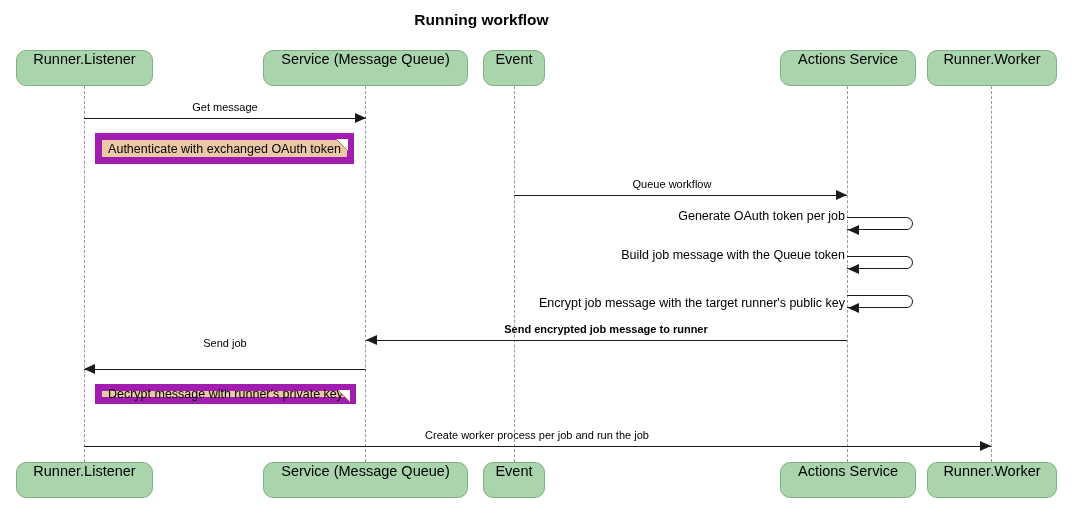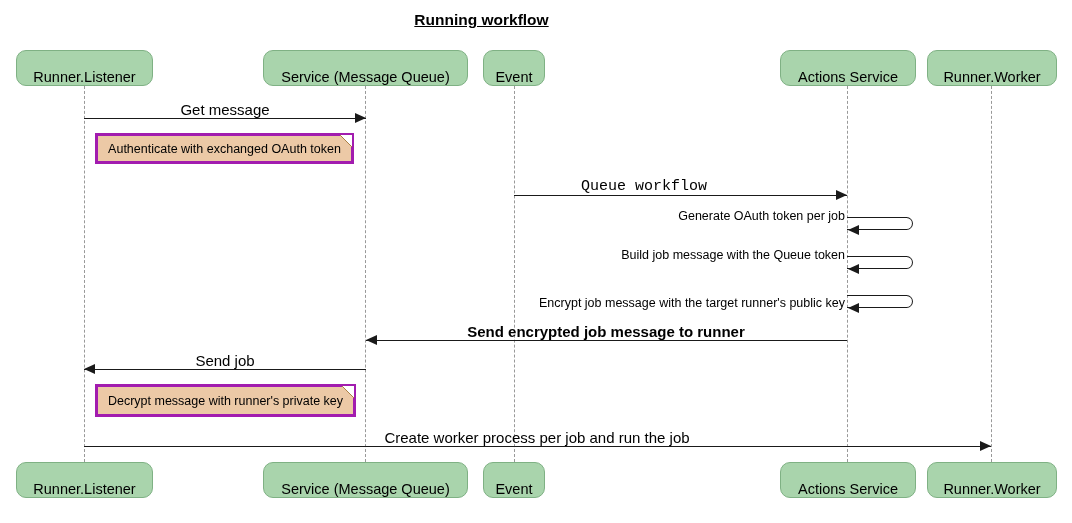--- a/index.html
+++ b/index.html
@@ -11,49 +11,48 @@
     font-family: "Liberation Sans", sans-serif;
     color: #000000;
     overflow: hidden;
   }
   .title {
     position: absolute;
     left: 0; top: 11px; width: 963px;
     text-align: center;
     font-size: 15.5px;
     font-weight: bold;
-    text-decoration: underline;
   }
   .lifeline {
     position: absolute;
     top: 86px;
     height: 376px;
     width: 0;
     border-left: 1px dashed #999999;
   }
   .actor {
     position: absolute;
     height: 36px;
     background: #A9D4AC;
     border: 1px solid #7FB184;
     border-radius: 10px;
     display: flex;
-    align-items: flex-end;
+    align-items: flex-start;
     justify-content: center;
     font-size: 14.5px;
     box-sizing: border-box;
   }
   .msg-line {
     position: absolute;
     height: 0;
     border-top: 1.2px solid #1a1a1a;
   }
   .msg-label {
     position: absolute;
-    font-size: 15px;
+    font-size: 11px;
     white-space: nowrap;
     transform: translateX(-50%);
   }
   .loop-label {
     position: absolute;
     font-size: 12.5px;
     white-space: nowrap;
     text-align: right;
   }
   .arrow-r {
@@ -76,21 +75,21 @@
     width: 66px;
     height: 13px;
     border: 1.5px solid #1a1a1a;
     border-left: none;
     border-radius: 0 9px 9px 0;
     box-sizing: border-box;
   }
   .note {
     position: absolute;
     background: #ECC9A6;
-    border: 3px solid #a21caf;
+    border: 7px solid #a21caf;
     display: flex;
     align-items: center;
     justify-content: center;
     font-size: 12.5px;
     box-sizing: border-box;
   }
   .note-fold {
     position: absolute;
     top: -1px;
     right: -1px;
@@ -130,45 +129,45 @@
   <div class="arrow-r" style="left:355px; top:113px;"></div>
 
   <div class="note" style="left:95px; top:133px; width:259px; height:31px;">
     <svg class="note-fold" width="12" height="12">
       <polygon points="0,0 12,0 12,12" fill="#ffffff"></polygon>
       <line x1="0" y1="0" x2="12" y2="12" stroke="#AA8044" stroke-width="1"></line>
     </svg>
     <span>Authenticate with exchanged OAuth token</span>
   </div>
 
-  <span class="msg-label" style="left:644px; top:178px;font-family:Liberation Mono, monospace;">Queue workflow</span>
+  <span class="msg-label" style="left:672px; top:178px;">Queue workflow</span>
   <div class="msg-line" style="left:514px; top:195px; width:333px;"></div>
   <div class="arrow-r" style="left:836px; top:190px;"></div>
 
   <span class="loop-label" style="right:227px; top:209px;">Generate OAuth token per job</span>
   <div class="self-loop" style="top:217px;"></div>
   <div class="arrow-l" style="left:848px; top:225px;"></div>
 
   <span class="loop-label" style="right:227px; top:248px;">Build job message with the Queue token</span>
   <div class="self-loop" style="top:256px;"></div>
   <div class="arrow-l" style="left:848px; top:264px;"></div>
 
   <span class="loop-label" style="right:227px; top:296px;">Encrypt job message with the target runner's public key</span>
   <div class="self-loop" style="top:295px;"></div>
   <div class="arrow-l" style="left:848px; top:303px;"></div>
 
   <span class="msg-label" style="left:606px; top:323px;font-weight:bold;">Send encrypted job message to runner</span>
   <div class="msg-line" style="left:366px; top:340px; width:481px;"></div>
   <div class="arrow-l" style="left:366px; top:335px;"></div>
 
-  <span class="msg-label" style="left:225px; top:352px;">Send job</span>
+  <span class="msg-label" style="left:225px; top:337px;">Send job</span>
   <div class="msg-line" style="left:84px; top:369px; width:282px;"></div>
   <div class="arrow-l" style="left:84px; top:364px;"></div>
 
-  <div class="note" style="left:95px; top:384px; width:261px; height:33px;">
+  <div class="note" style="left:95px; top:384px; width:261px; height:20px;">
     <svg class="note-fold" width="12" height="12">
       <polygon points="0,0 12,0 12,12" fill="#ffffff"></polygon>
       <line x1="0" y1="0" x2="12" y2="12" stroke="#AA8044" stroke-width="1"></line>
     </svg>
     <span>Decrypt message with runner's private key</span>
   </div>
 
   <span class="msg-label" style="left:537px; top:429px;">Create worker process per job and run the job</span>
   <div class="msg-line" style="left:84px; top:446px; width:907px;"></div>
   <div class="arrow-r" style="left:980px; top:441px;"></div>

